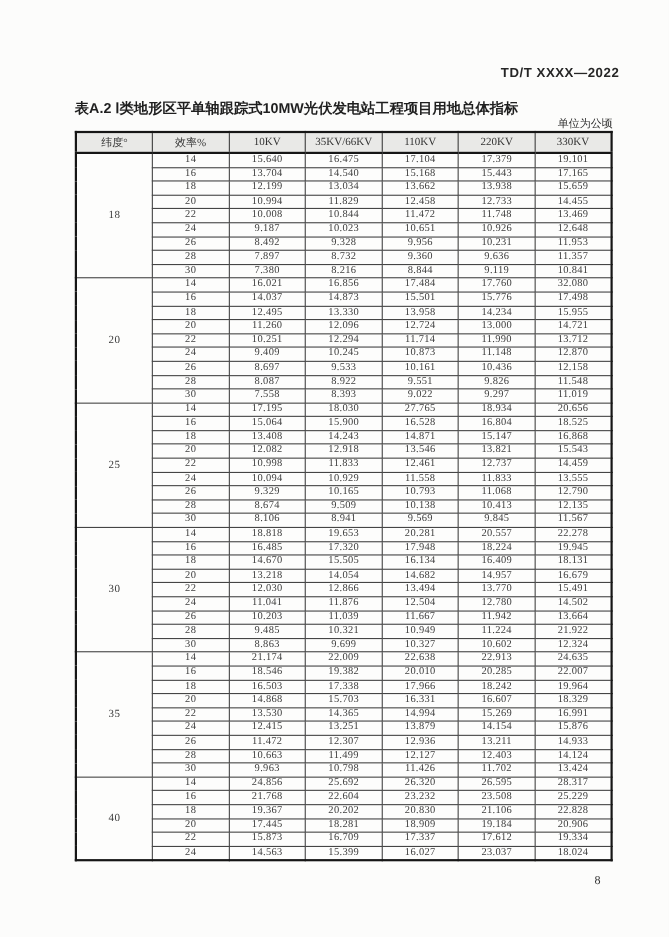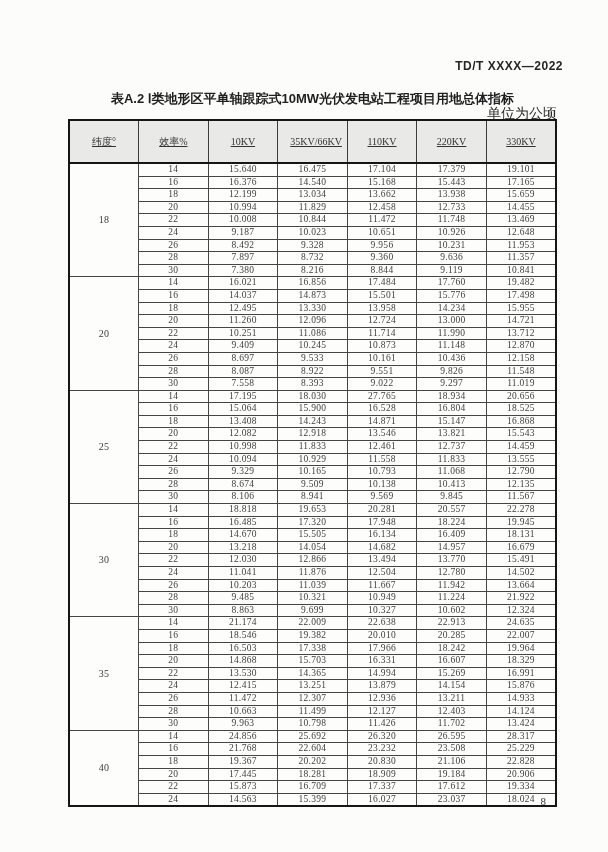--- a/index.html
+++ b/index.html
@@ -26,31 +26,30 @@
     font-weight: bold;
     letter-spacing: 0.5px;
     color: #262626;
     font-family: "Liberation Sans", sans-serif;
   }
   .caption {
     position: absolute;
     top: 90px;
     left: 68px;
     width: 489px;
-    text-align: center;
     font-size: 13px;
     font-weight: bold;
     color: #1f1f1f;
     font-family: "Liberation Sans", sans-serif;
   }
   .unit-note {
     position: absolute;
     top: 105px;
     right: 51px;
-    font-size: 14px;
+    font-size: 10px;
     color: #2c2c2c;
     font-family: "Liberation Serif", serif;
   }
   table.data-table {
     position: absolute;
     top: 119px;
     left: 68px;
     width: 489px;
     border-collapse: collapse;
     table-layout: fixed;
@@ -60,23 +59,22 @@
   table.data-table col { width: 14.2857%; }
   table.data-table th {
     border: 1px solid #3c3c3c;
     border-bottom: 2px solid #161616;
     background: #e9e9e7;
     height: 17px;
     font-size: 10px;
     font-weight: normal;
     color: #333;
     text-align: center;
-    padding: 12px;
+    padding: 0;
     font-family: "Liberation Serif", serif;
-    text-decoration: underline;
   }
   table.data-table td {
     border: 1px solid #454545;
     height: 11.6px;
     line-height: 11.6px;
     font-size: 9.5px;
     color: #404040;
     text-align: center;
     padding: 0;
     font-family: "Liberation Serif", serif;
@@ -134,21 +132,21 @@
           <td rowspan="9" class="lat-cell">18</td>
           <td>14</td>
           <td>15.640</td>
           <td>16.475</td>
           <td>17.104</td>
           <td>17.379</td>
           <td>19.101</td>
         </tr>
         <tr>
           <td>16</td>
-          <td>16.376</td>
+          <td>13.704</td>
           <td>14.540</td>
           <td>15.168</td>
           <td>15.443</td>
           <td>17.165</td>
         </tr>
         <tr>
           <td>18</td>
           <td>12.199</td>
           <td>13.034</td>
           <td>13.662</td>
@@ -203,21 +201,21 @@
           <td>9.119</td>
           <td>10.841</td>
         </tr>
         <tr>
           <td rowspan="9" class="lat-cell">20</td>
           <td>14</td>
           <td>16.021</td>
           <td>16.856</td>
           <td>17.484</td>
           <td>17.760</td>
-          <td>19.482</td>
+          <td>32.080</td>
         </tr>
         <tr>
           <td>16</td>
           <td>14.037</td>
           <td>14.873</td>
           <td>15.501</td>
           <td>15.776</td>
           <td>17.498</td>
         </tr>
         <tr>
@@ -232,21 +230,21 @@
           <td>20</td>
           <td>11.260</td>
           <td>12.096</td>
           <td>12.724</td>
           <td>13.000</td>
           <td>14.721</td>
         </tr>
         <tr>
           <td>22</td>
           <td>10.251</td>
-          <td>11.086</td>
+          <td>12.294</td>
           <td>11.714</td>
           <td>11.990</td>
           <td>13.712</td>
         </tr>
         <tr>
           <td>24</td>
           <td>9.409</td>
           <td>10.245</td>
           <td>10.873</td>
           <td>11.148</td>

